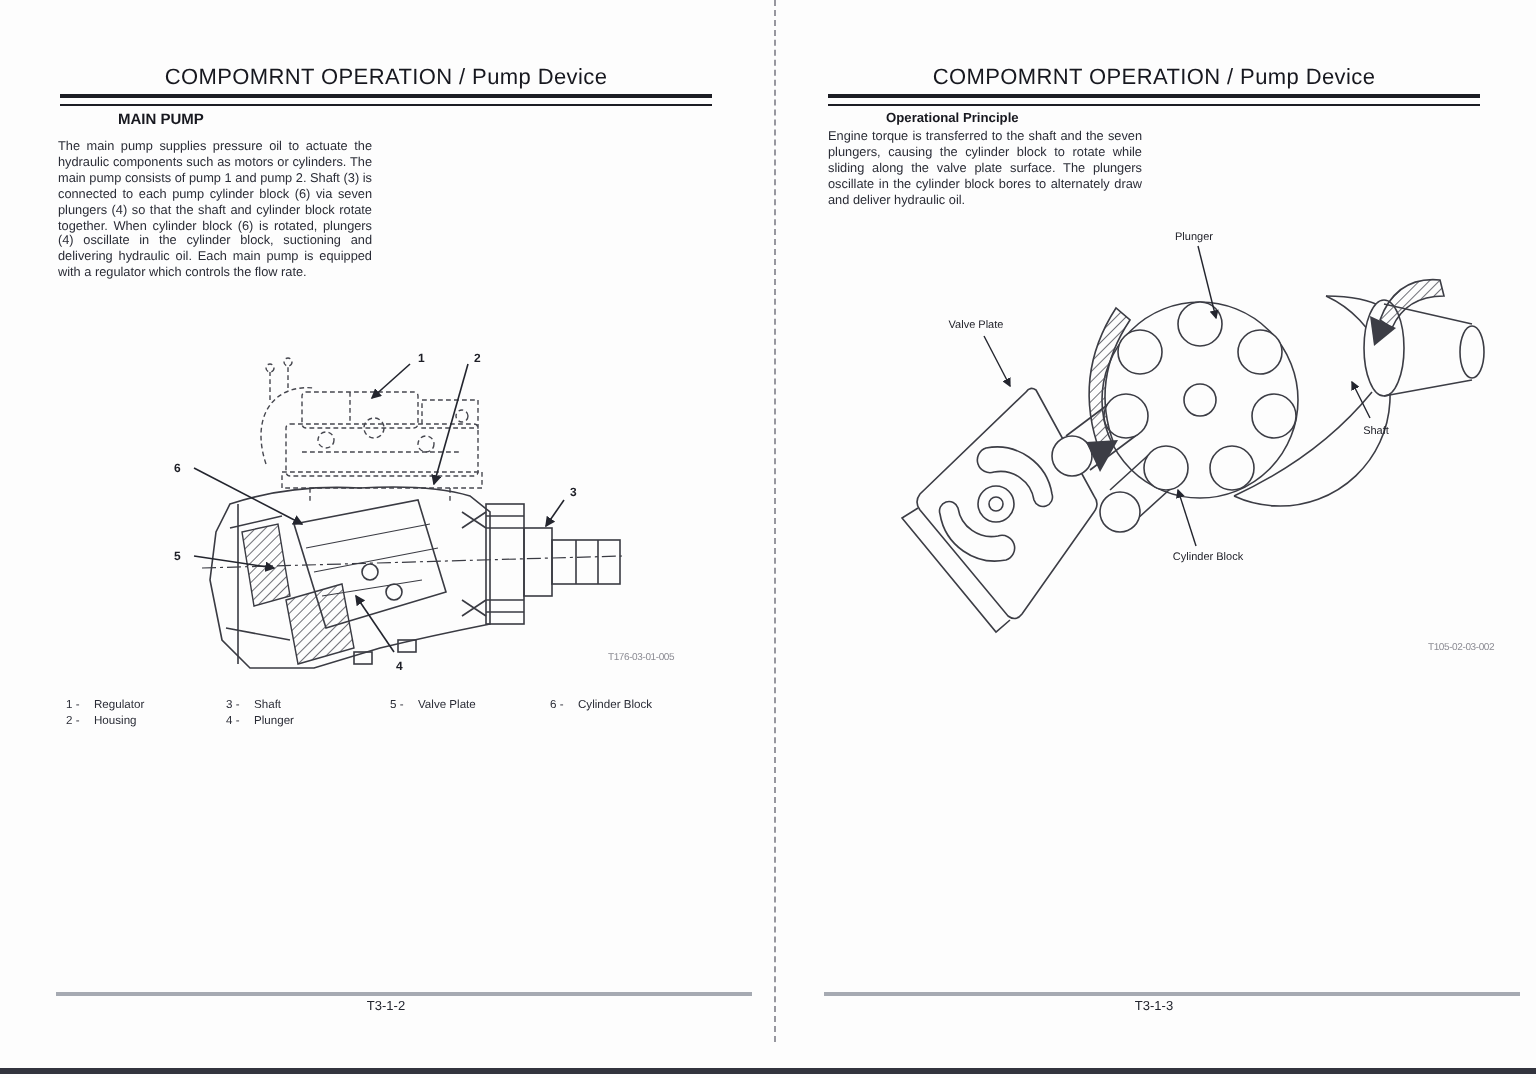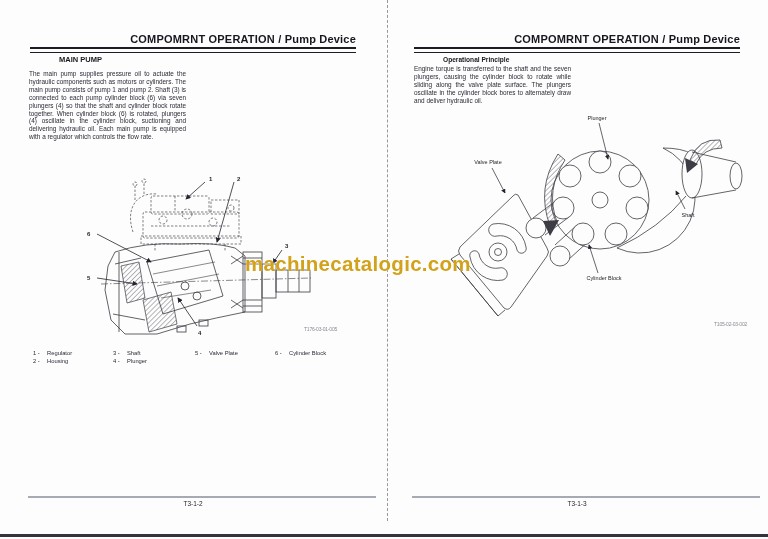--- a/index.html
+++ b/index.html
@@ -3,22 +3,22 @@
 <meta charset="utf-8">
 <style>
   html,body{margin:0;padding:0;}
   body{
     width:768px;height:539px;background:#ffffff;
     font-family:"Liberation Sans","DejaVu Sans",sans-serif;
     color:#23252e;overflow:hidden;
   }
   .spread{position:relative;width:768px;height:539px;background:#fdfdfd;}
   .page-header{
-    position:absolute;top:33px;width:326px;text-align:right;
-    font-size:11px;font-weight:bold;letter-spacing:.2px;color:#17181f;
+    position:absolute;top:33px;width:326px;text-align:center;
+    font-size:11px;font-weight:normal;letter-spacing:.2px;color:#17181f;
   }
   .header-rule{
     position:absolute;top:47px;width:326px;height:3px;
     border-top:2.5px solid #1c1d24;border-bottom:1px solid #1c1d24;
   }
   .section-title{position:absolute;font-weight:bold;color:#17181f;padding-left:29px;}
   .body-text{
     position:absolute;width:157px;font-size:6.4px;line-height:7.9px;
     text-align:justify;color:#2a2c36;margin:0;
   }
@@ -238,15 +238,14 @@
     </svg>
 
     <div class="fig-code" style="left:714px;top:321px">T105-02-03-002</div>
 
     <div class="footer-rule" style="left:412px"></div>
     <div class="page-number" style="left:414px">T3-1-3</div>
   </div>
 
   <div class="center-divider"></div>
   <div class="bottom-line"></div>
-  <div class="watermark">machinecatalogic.com</div>
 
 </div>
 
 </body></html>

